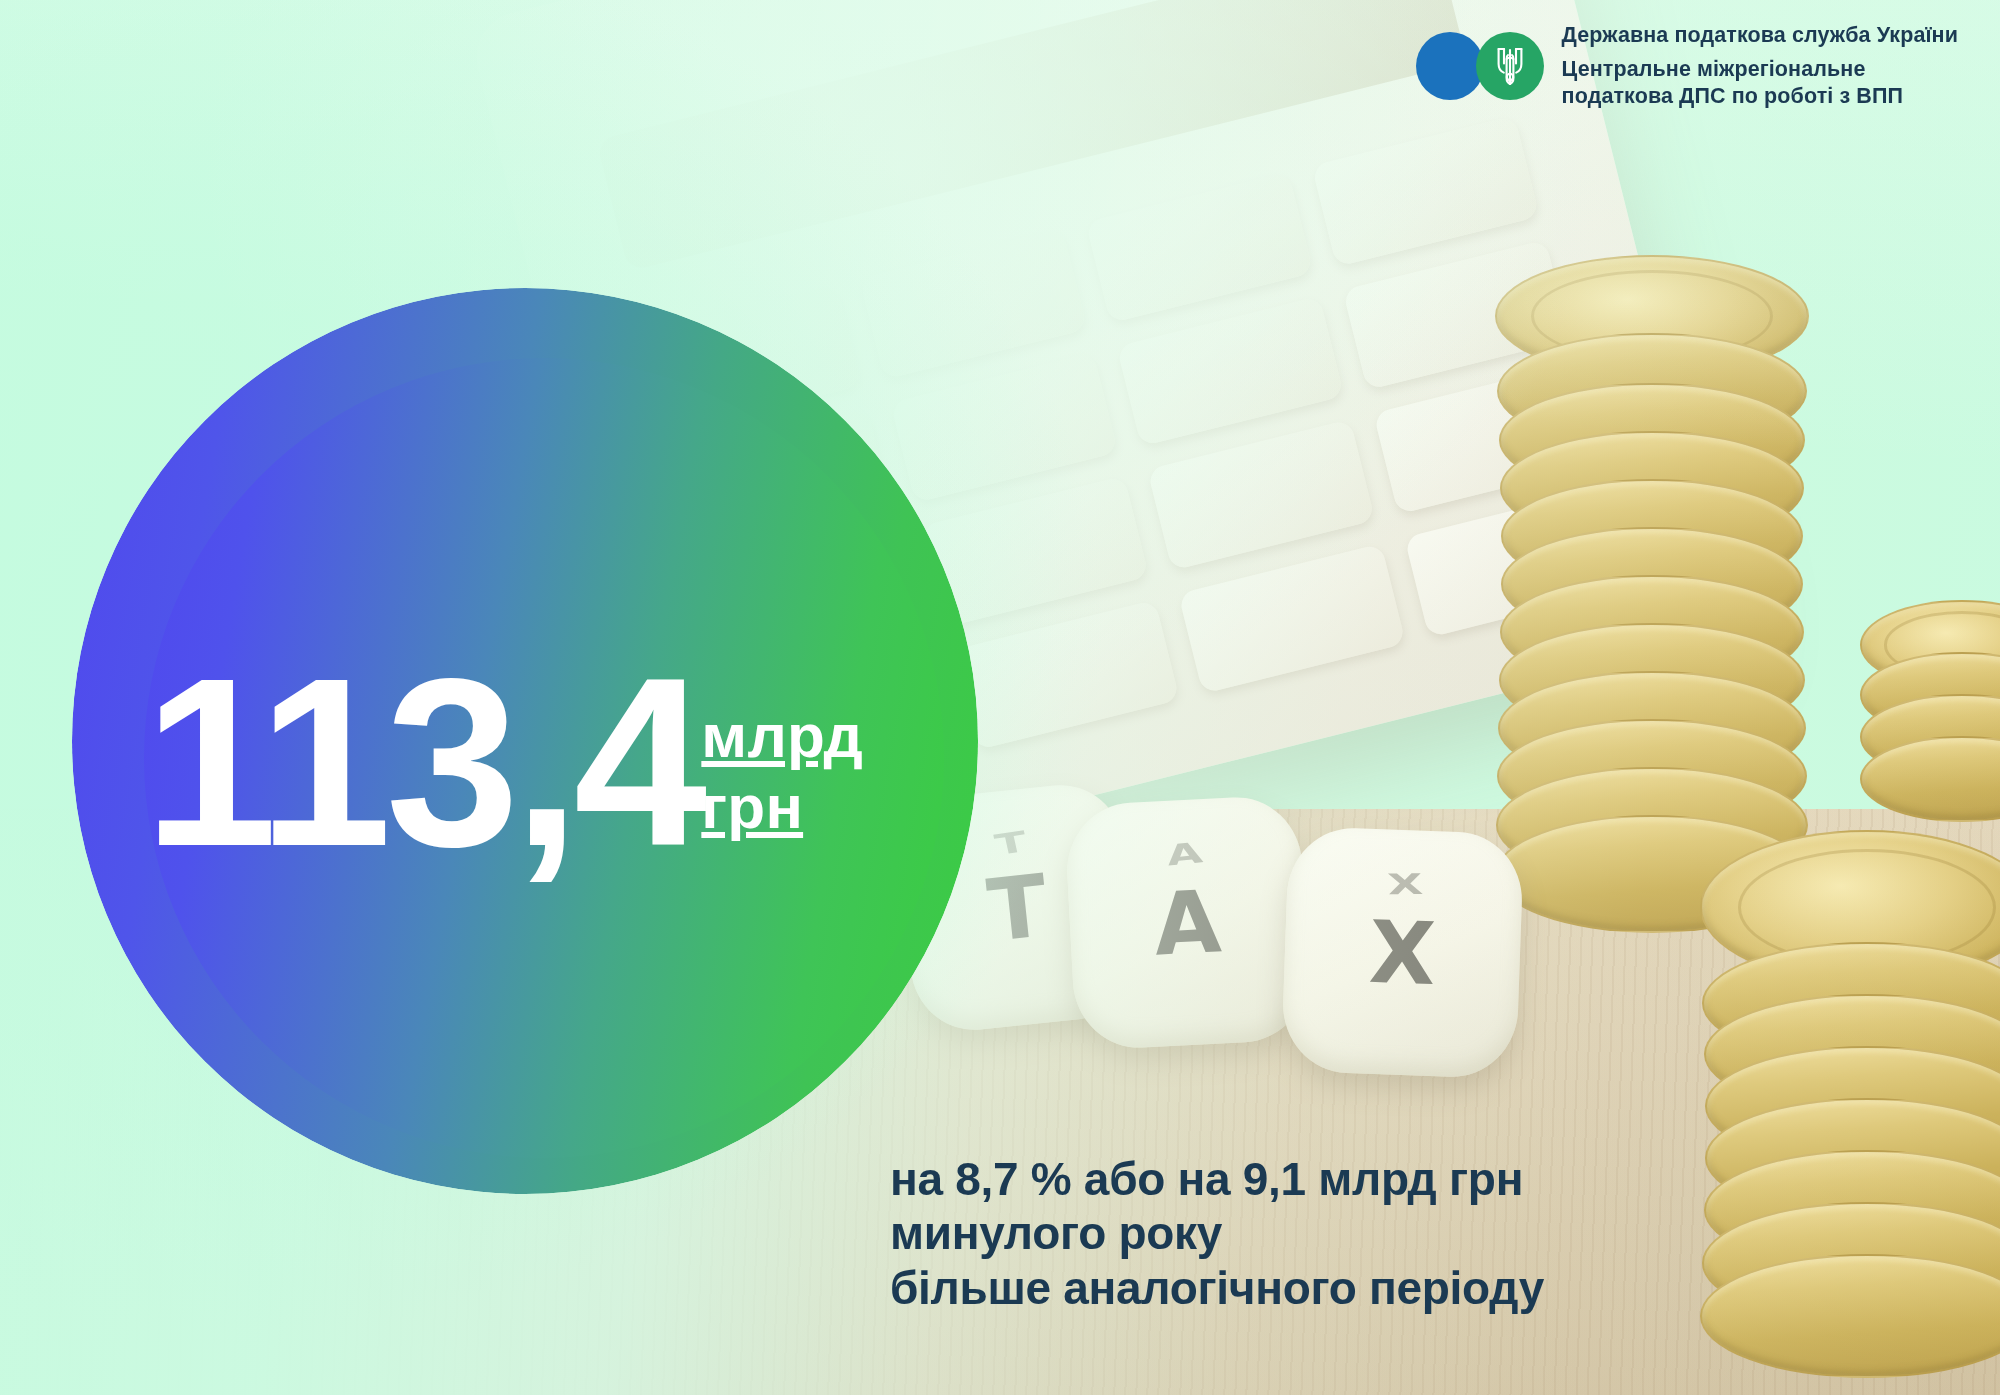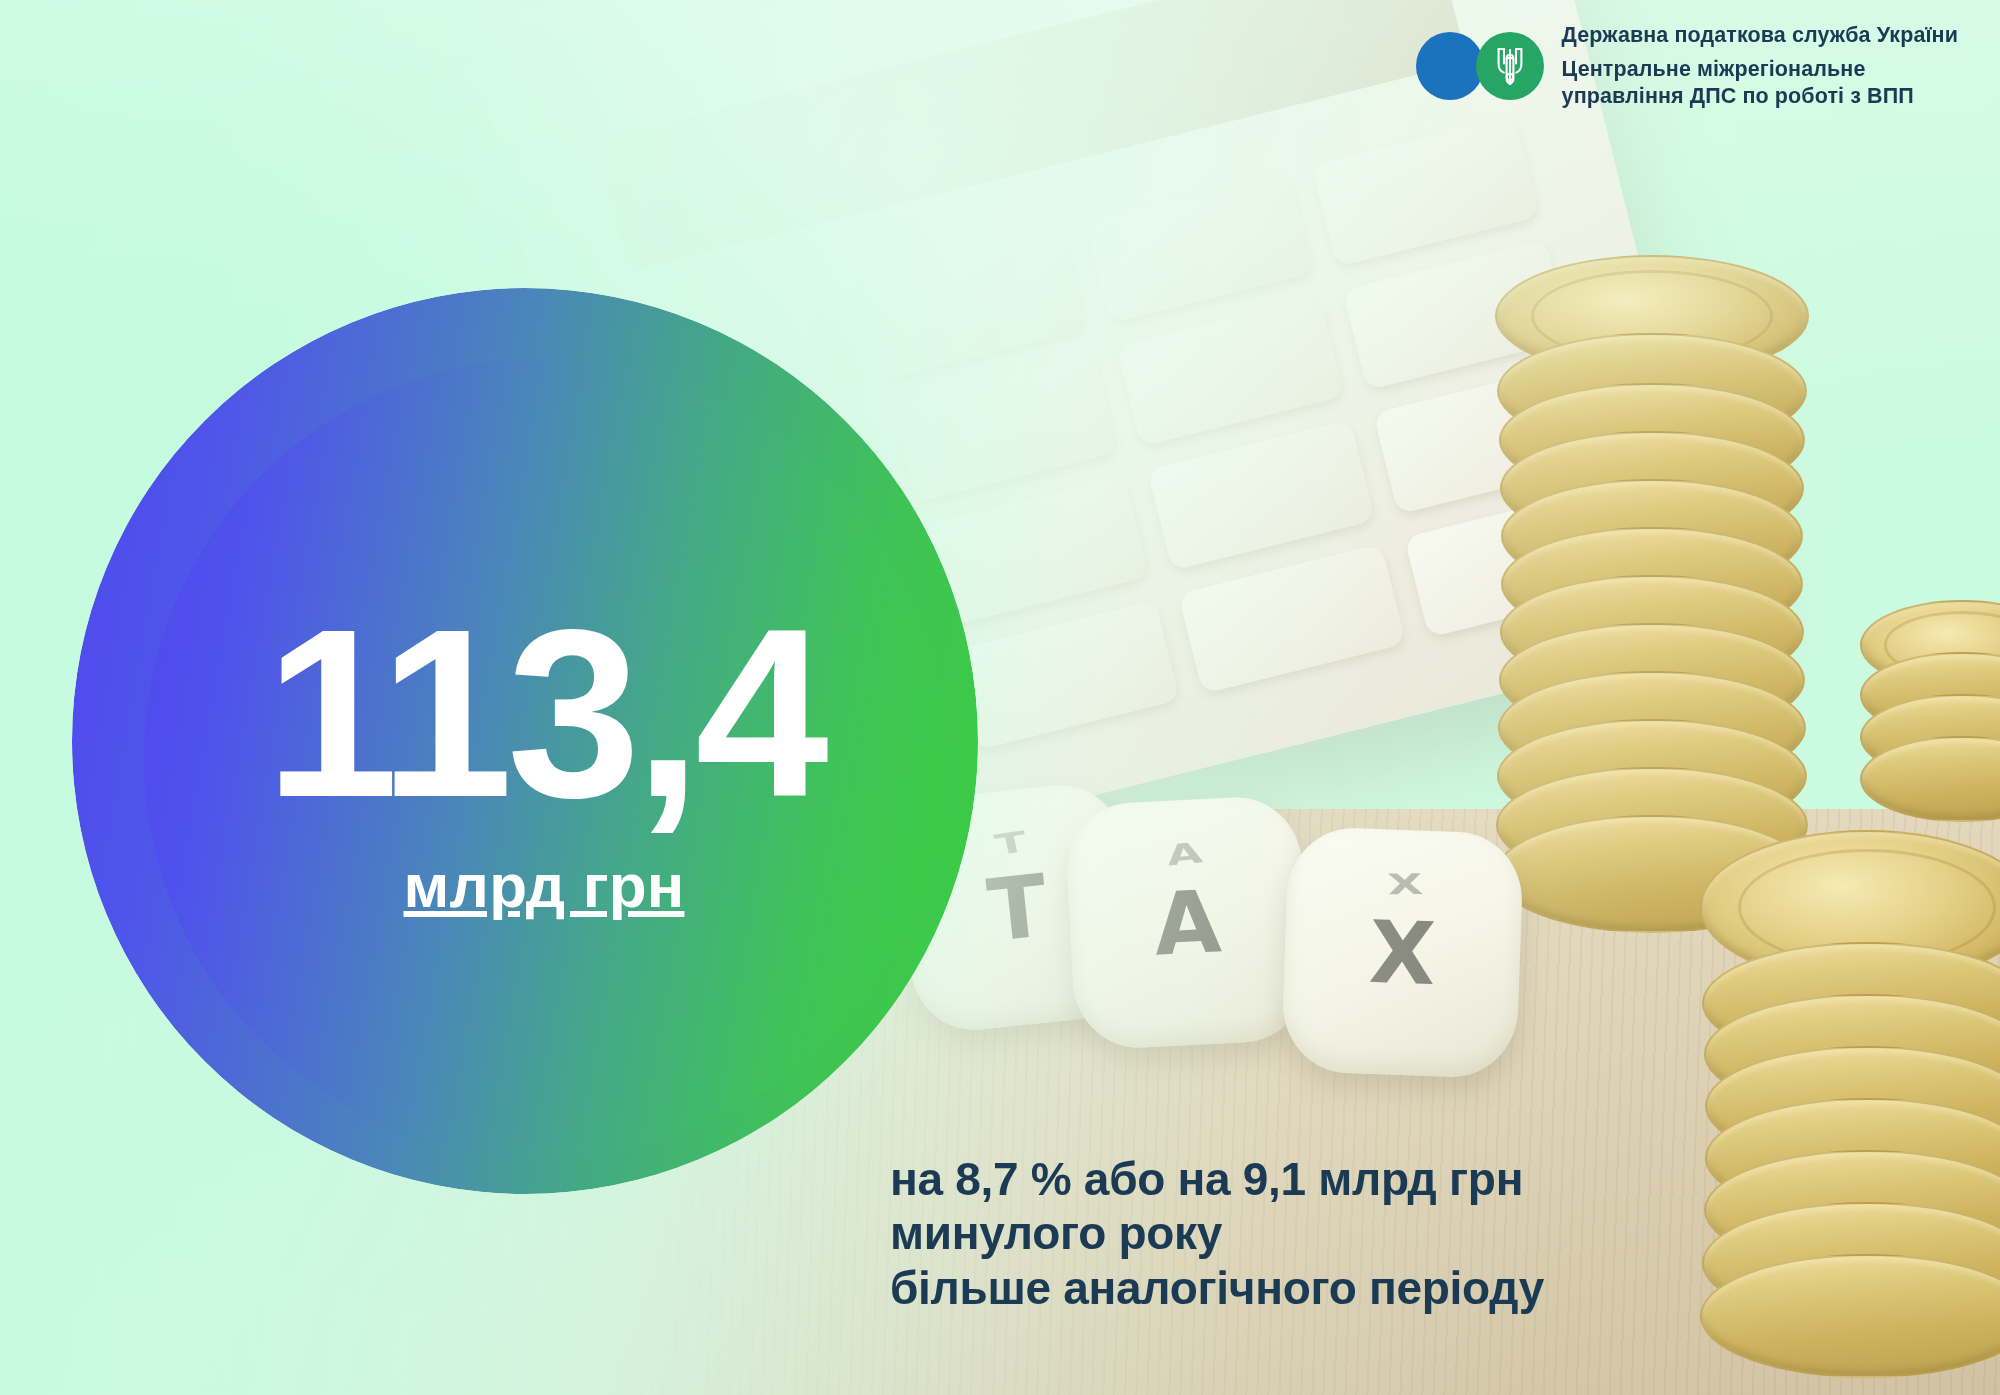--- a/index.html
+++ b/index.html
@@ -221,21 +221,21 @@
   }
   .disc {
     position: absolute;
     left: 72px;
     top: 70px;
     width: 800px;
     height: 800px;
     border-radius: 50%;
     background: linear-gradient(100deg, #5046ef 0%, #4f52ec 14%, #4a87b9 42%, #45a78a 60%, #3fc457 82%, #3ace3f 100%);
     display: flex;
-    flex-direction: column;
+    flex-direction: row;
     align-items: center;
     justify-content: center;
   }
   .big-number {
     color: #ffffff;
     font-size: 240px;
     font-weight: 700;
     line-height: .92;
     letter-spacing: -6px;
     margin-top: 8px;
@@ -361,21 +361,21 @@
             <path d="M23 5 h5.4"></path>
             <path d="M13.6 15 q3.4 -2.4 6.8 0"></path>
             <circle cx="17" cy="33" r="3.2"></circle>
           </g>
         </svg>
       </div>
     </div>
     <div class="logo-text">
       <div class="logo-line l1">Державна податкова служба України</div>
       <div class="logo-line">Центральне міжрегіональне</div>
-      <div class="logo-line">управління ДПС по роботі з ВПП</div>
+      <div class="logo-line">податкова ДПС по роботі з ВПП</div>
     </div>
   </div>
 
 
   <div class="circle-wrap">
     <div class="ring"></div>
     <div class="disc">
       <div class="big-number">113,4</div>
       <div class="unit">млрд грн</div>
     </div>

